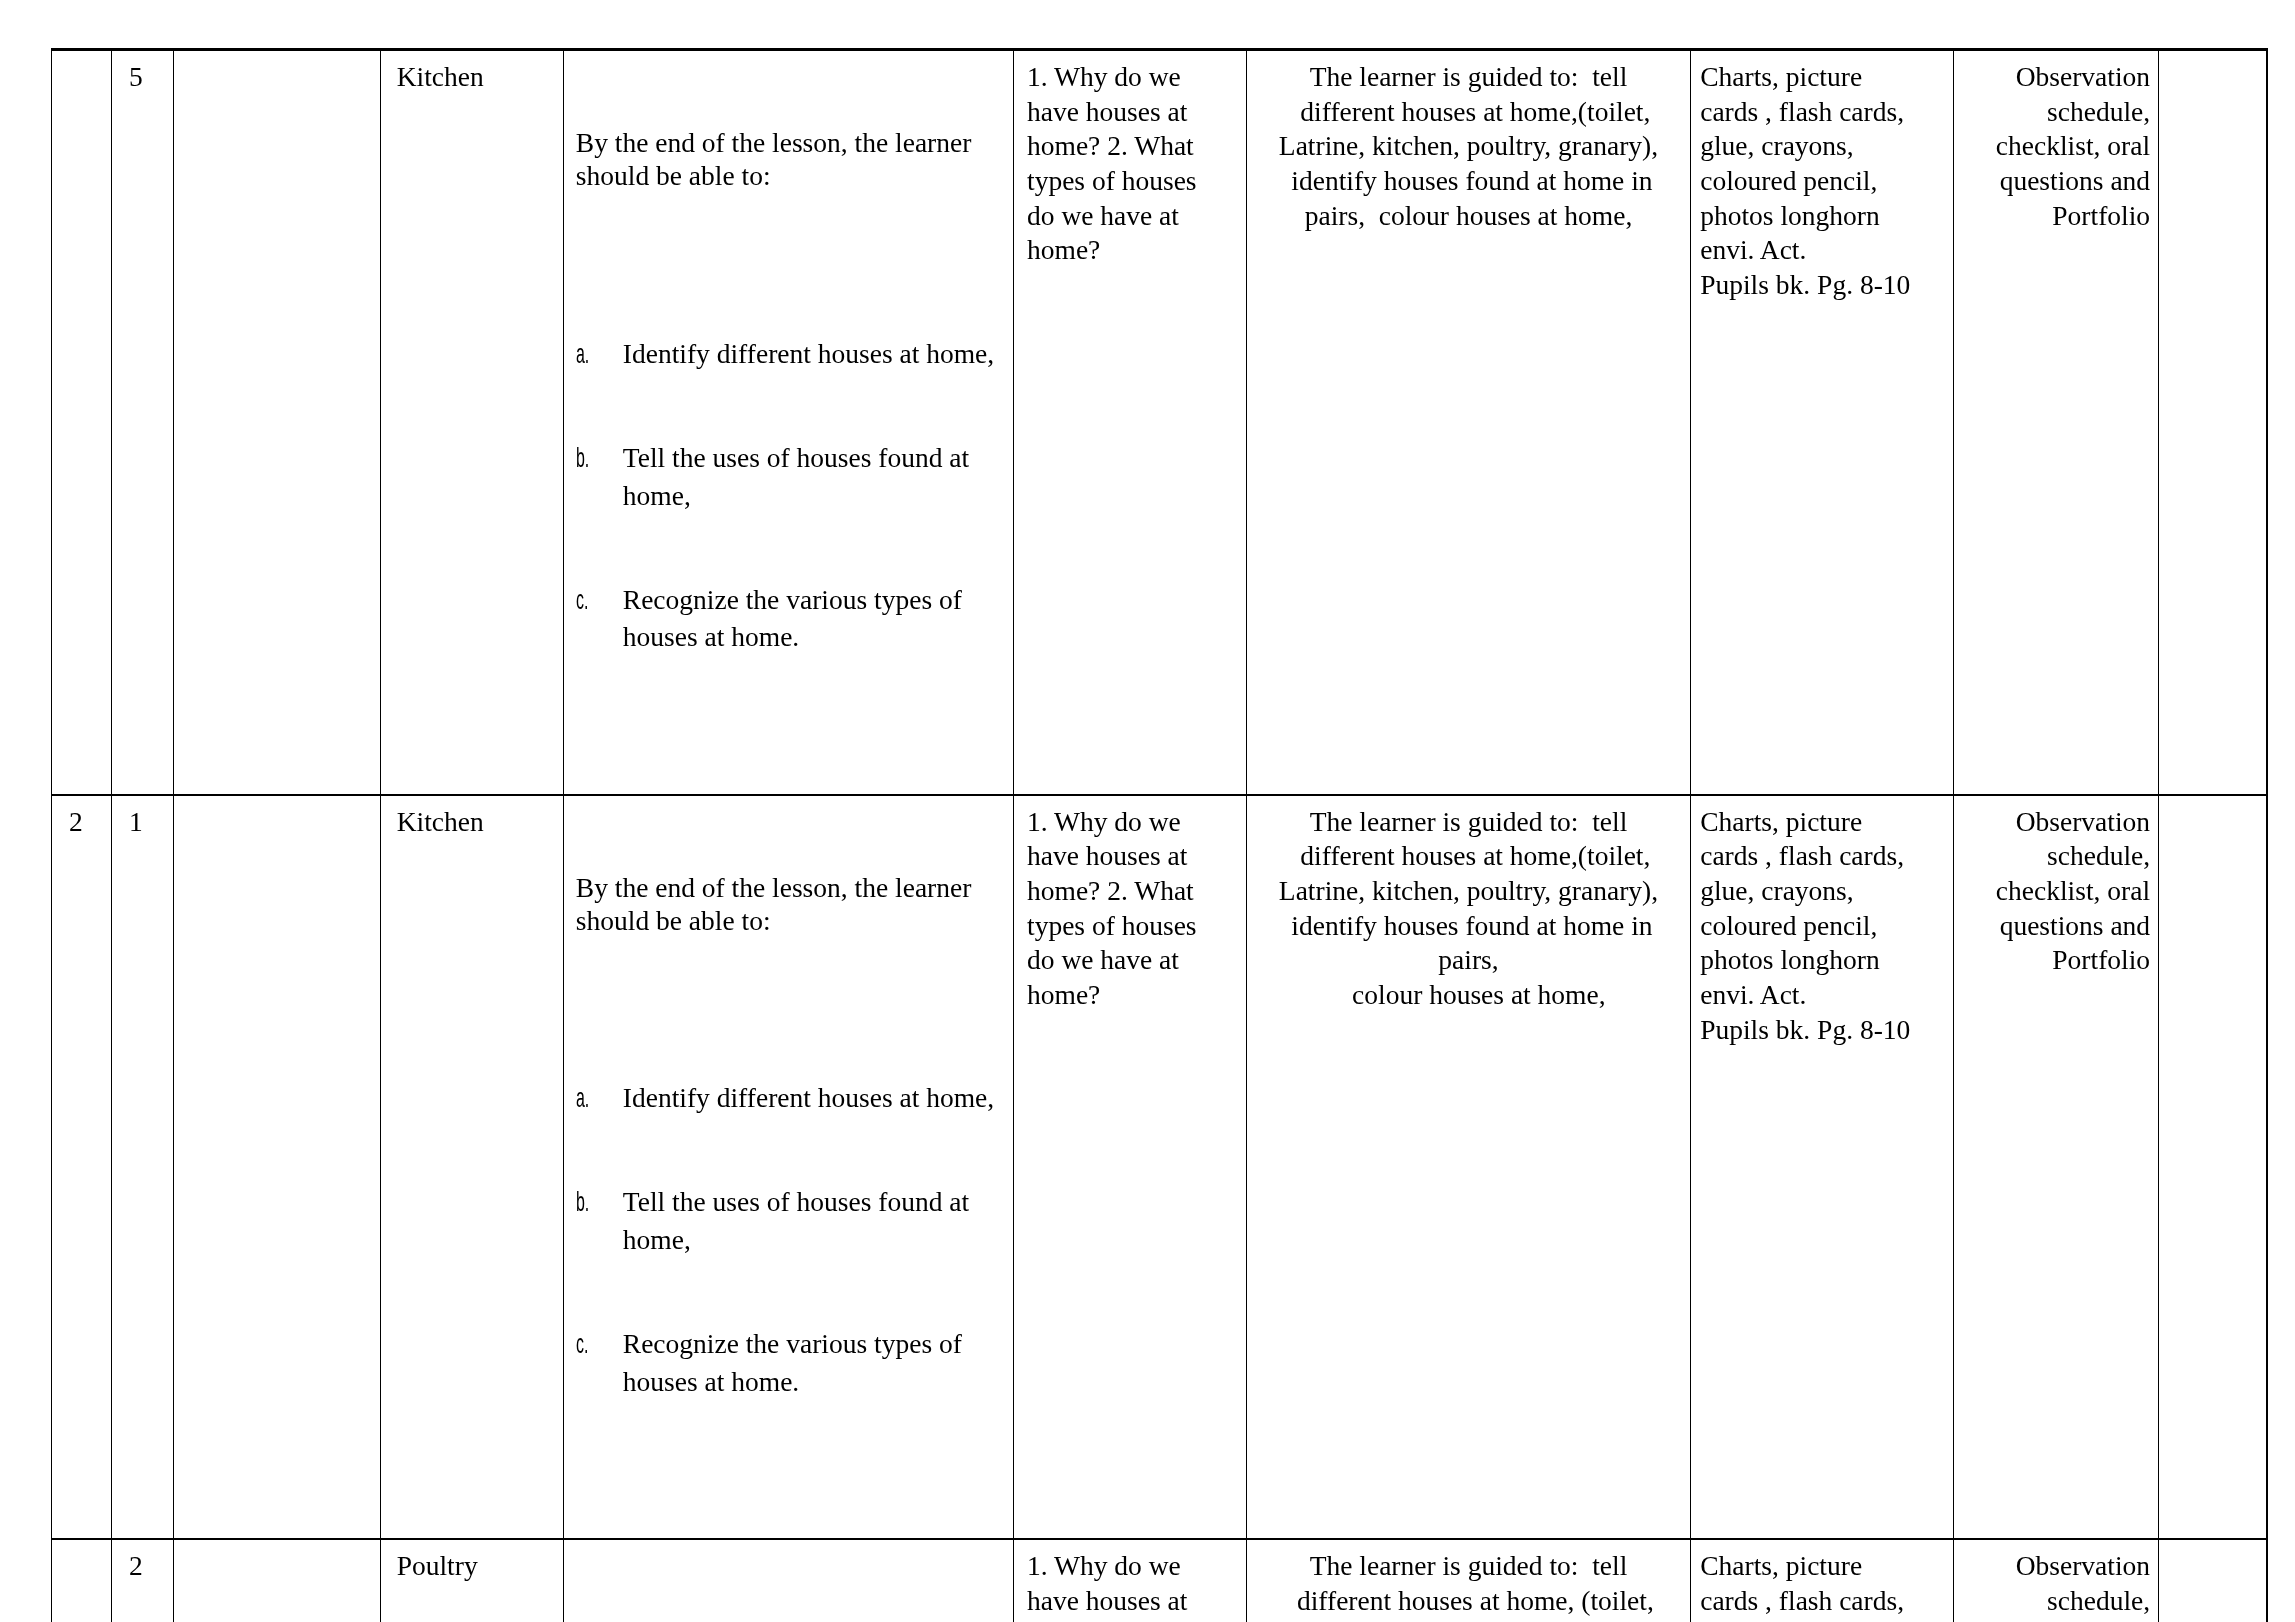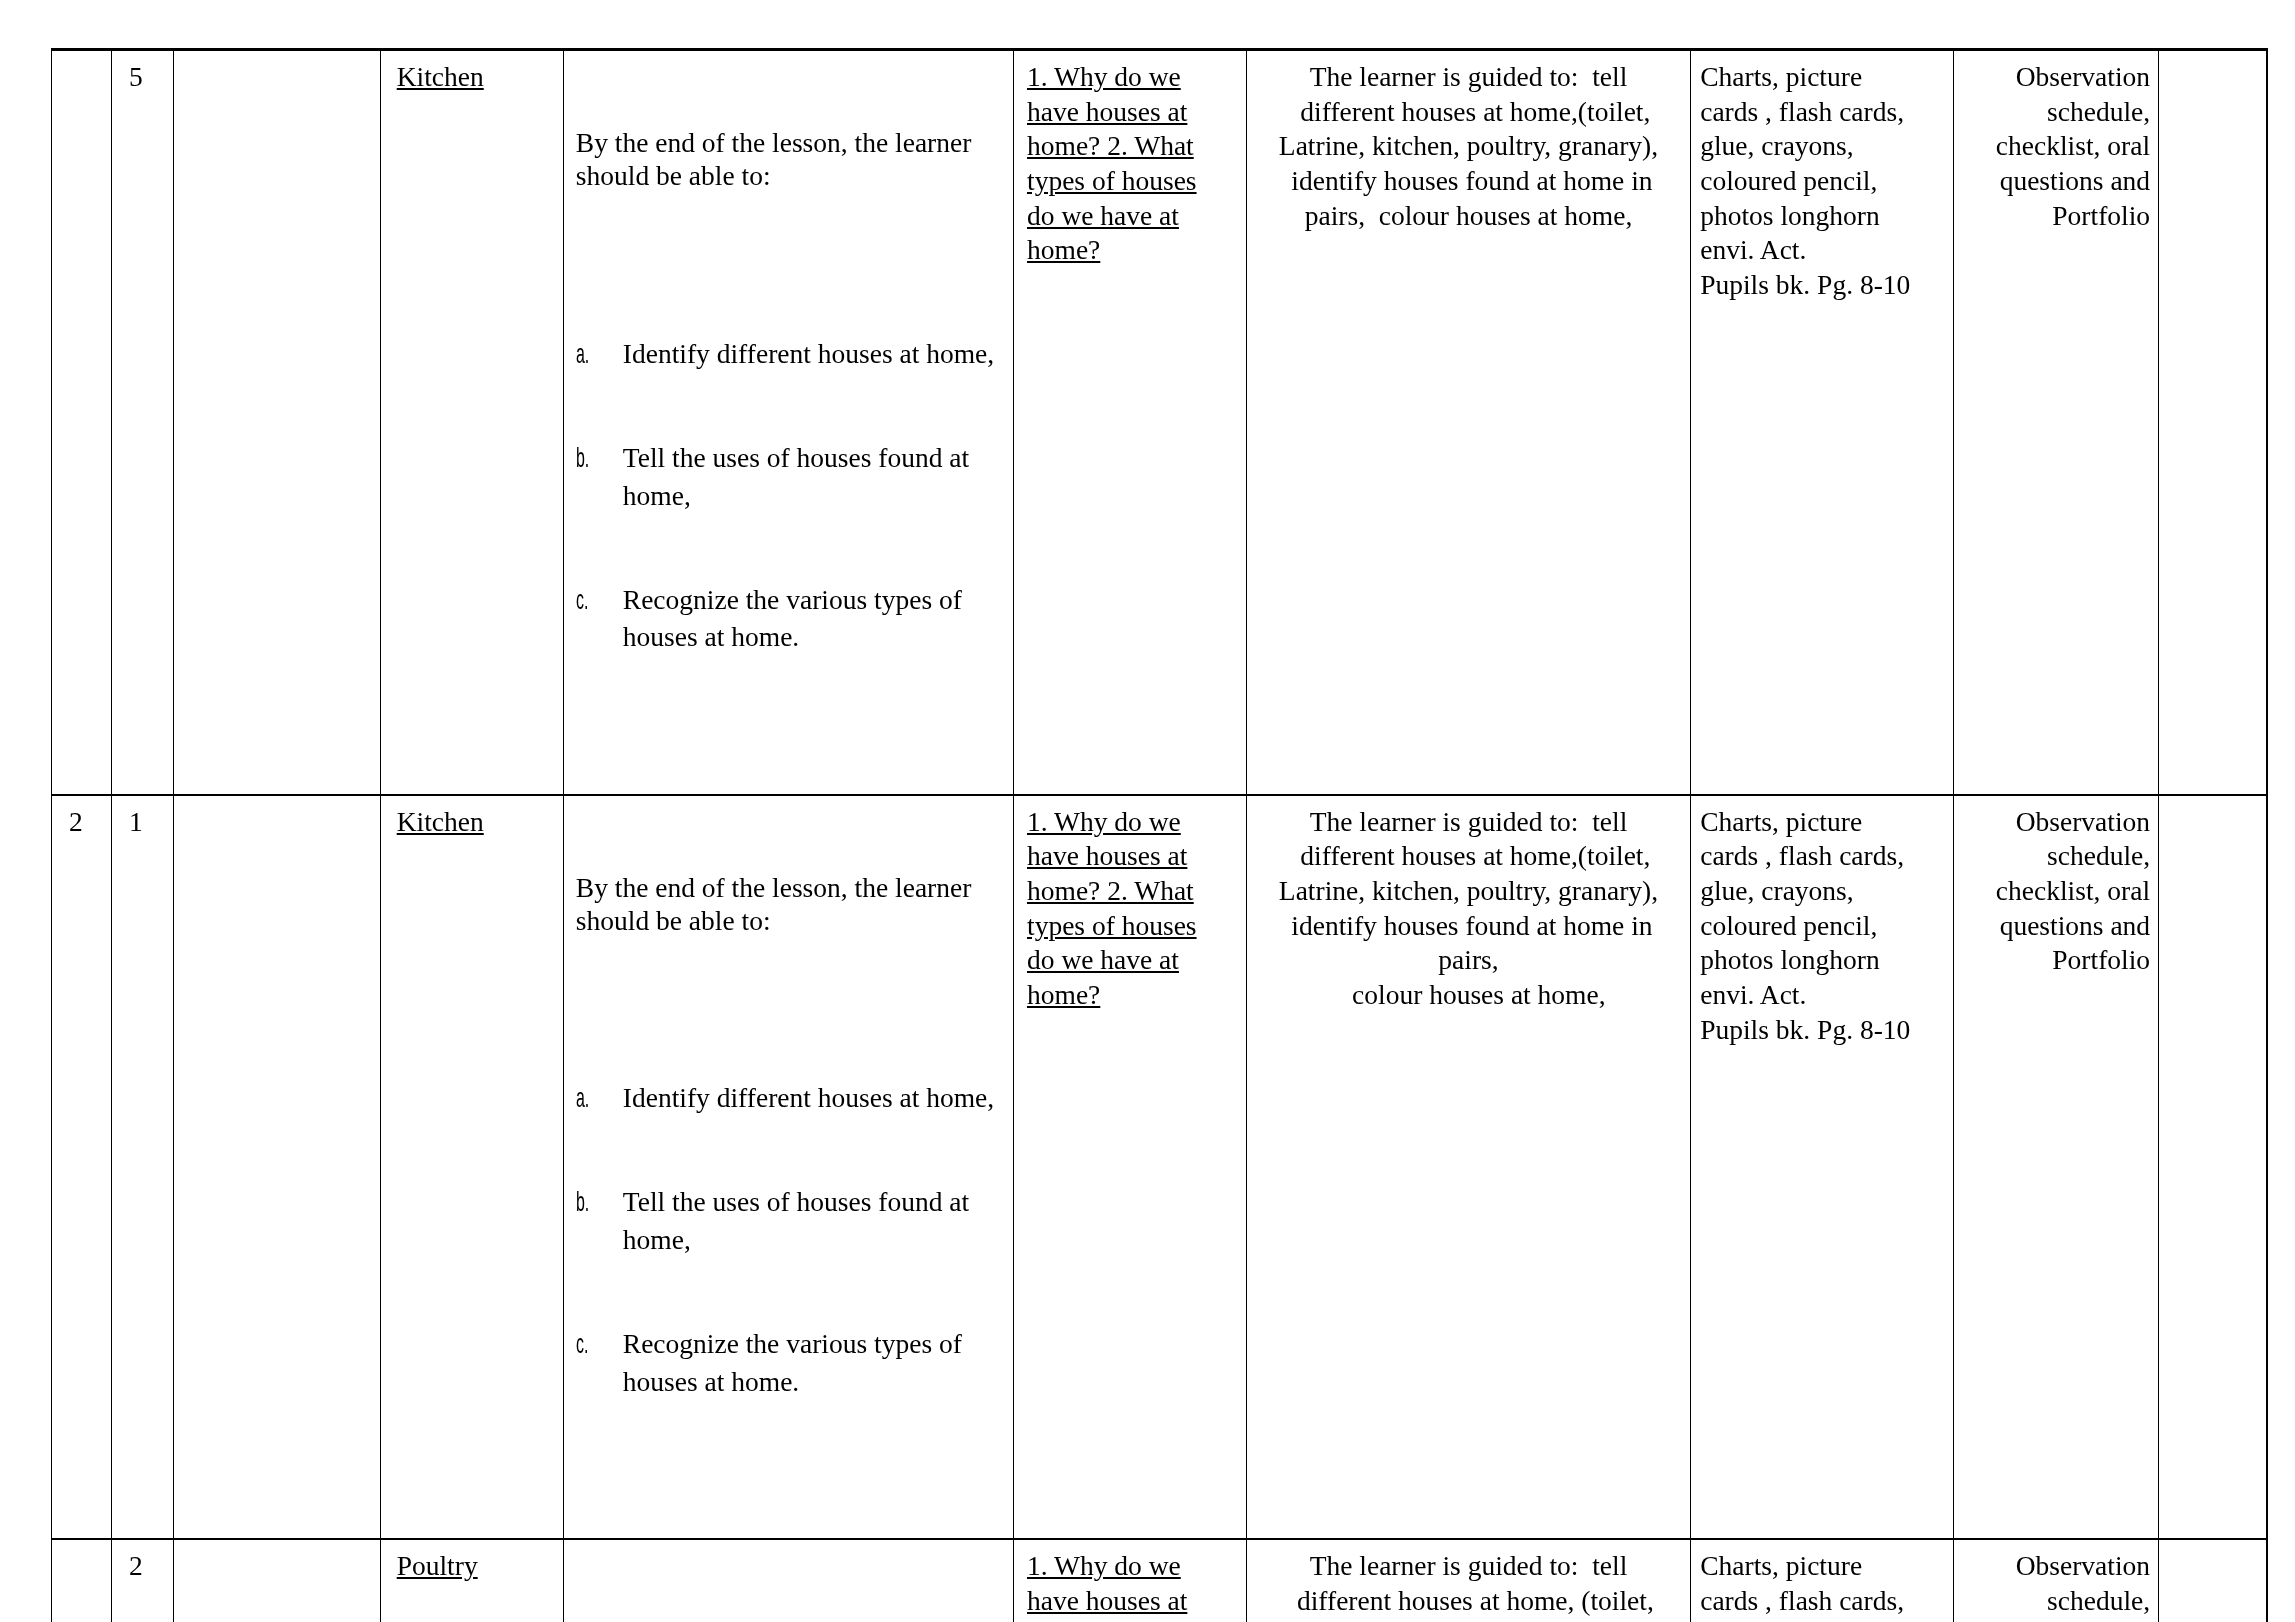--- a/index.html
+++ b/index.html
@@ -34,34 +34,34 @@
     box-sizing: border-box;
     border-right: 1.3px solid #000;
     padding: 9.2px 7.9px 5.2px 11.8px;
     font-size: 27.5px;
     line-height: 1.26;
     white-space: pre-wrap;
     overflow: hidden;
   }
   .cell:last-child { border-right: none; }
   .cell.week, .cell.lesson { padding-left: 17px; }
-  .cell.substrand { padding-left: 15.7px; text-decoration: underline; }
+  .cell.substrand { padding-left: 15.7px; }
   .cell.objectives { line-height: 1.2; padding-left: 11.8px; padding-right: 9px; }
   .obj-list { margin-top: 10.5px; }
   .obj-item { display: flex; line-height: 1.38; }
   .obj-marker {
     flex: 0 0 47px;
     display: inline-block;
     font-family: "Liberation Sans", sans-serif;
     transform: scaleX(0.58);
     transform-origin: 0 60%;
   }
   .obj-text { flex: 1 1 auto; white-space: pre-wrap; }
   .cell.experiences { padding-left: 7.9px; text-align: center; }
-  .cell.inquiry { padding-left: 13px; text-decoration: underline; }
+  .cell.inquiry { padding-left: 13px; }
   .cell.resources { padding-left: 9.2px; }
   .cell.assessment { padding-left: 9.2px; text-align: right; }
 </style>
 </head>
 <body>
 
 <div class="sow-table">
 
   <div class="row r1">
     <div class="cell week"></div>

